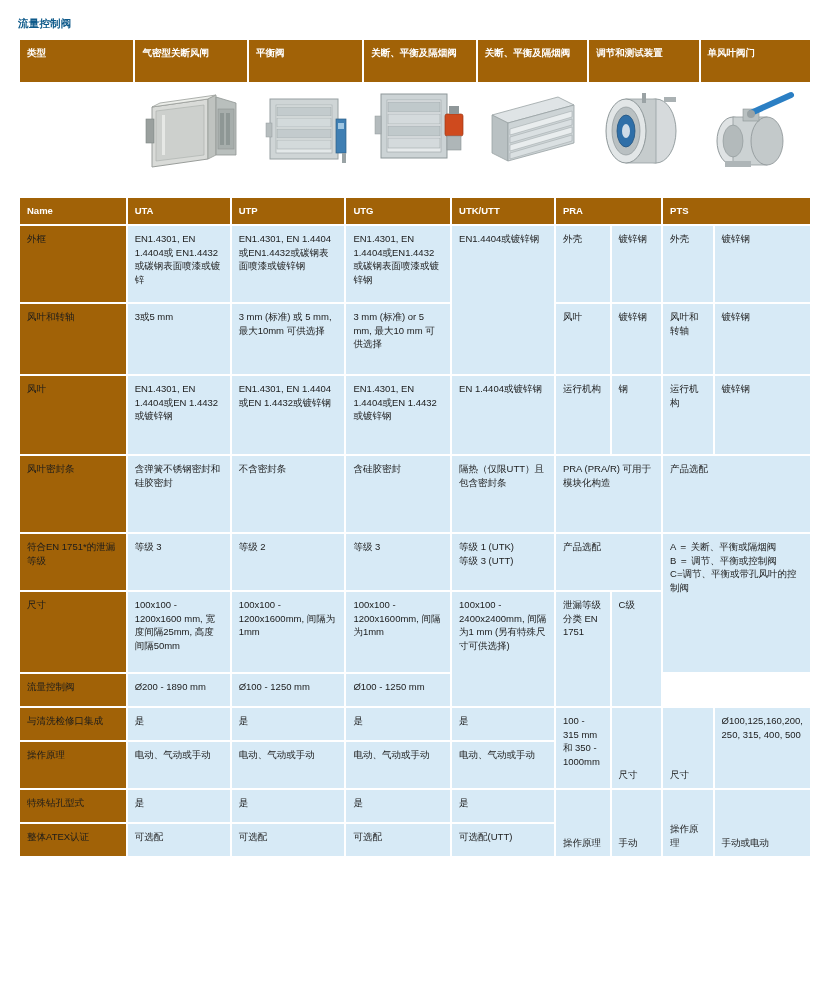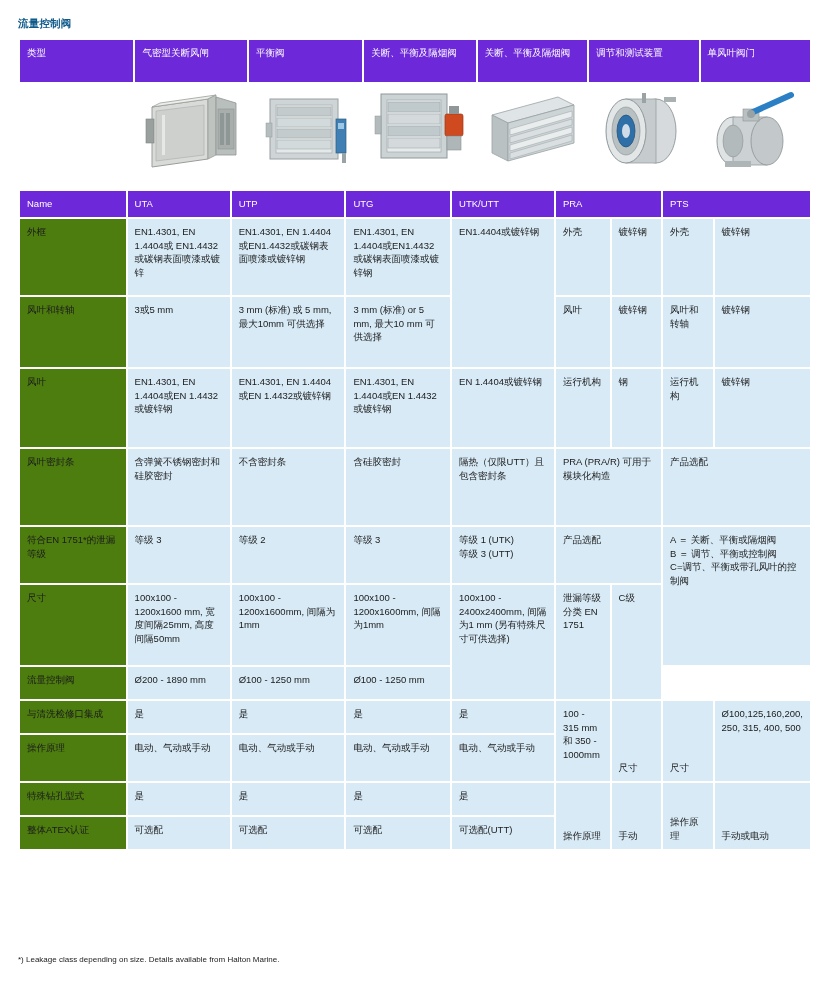--- a/index.html
+++ b/index.html
@@ -15,34 +15,34 @@
 
   .title{
     position:absolute;left:18px;top:17px;
     font-size:10.5px;font-weight:bold;color:#0e5a8a;
     letter-spacing:.2px;
   }
 
   
   table{border-collapse:separate;border-spacing:2px;}
   td,th{vertical-align:top;padding:6px 7px;line-height:1.45;}
-  .hdr{background:#6d28d9;color:#ffffff;font-weight:normal;font-size:9.5px;}
+  .hdr{background:#a16207;color:#ffffff;font-weight:bold;font-size:9.5px;}
   .cell{background:#d7eaf6;}
-  .label{background:#4d7c0f;}
+  .label{background:#a16207;}
 
   
   .tbl-top{position:absolute;left:18px;top:38px;width:794px;}
   .tbl-top td{height:30px;}
   .tbl-top .hdr{vertical-align:top;}
 
   
   .imgrow td{background:#ffffff;padding:0;height:95px;text-align:center;vertical-align:middle;}
 
   
-  .tbl-spec{position:absolute;left:18px;top:189px;width:794px;}
+  .tbl-spec{position:absolute;left:18px;top:196px;width:794px;}
   .tbl-spec td{font-size:9.5px;}
 
   .footnote{
     position:absolute;left:18px;top:955px;width:790px;
     font-size:8px;color:#222;
   }
 
   
   .pic{display:block;margin:0 auto;}
 </style>
@@ -308,15 +308,14 @@
     <tr>
       <td class="label" style="height:20px">整体ATEX认证</td>
       <td class="cell">可选配</td>
       <td class="cell">可选配</td>
       <td class="cell">可选配</td>
       <td class="cell">可选配(UTT)</td>
     </tr>
   </tbody>
     </table>
 
-  <div class="footnote">*) Leakage class depending on size. Details available from Halton Marine.</div>
 
 </div>
 
 </body></html>

